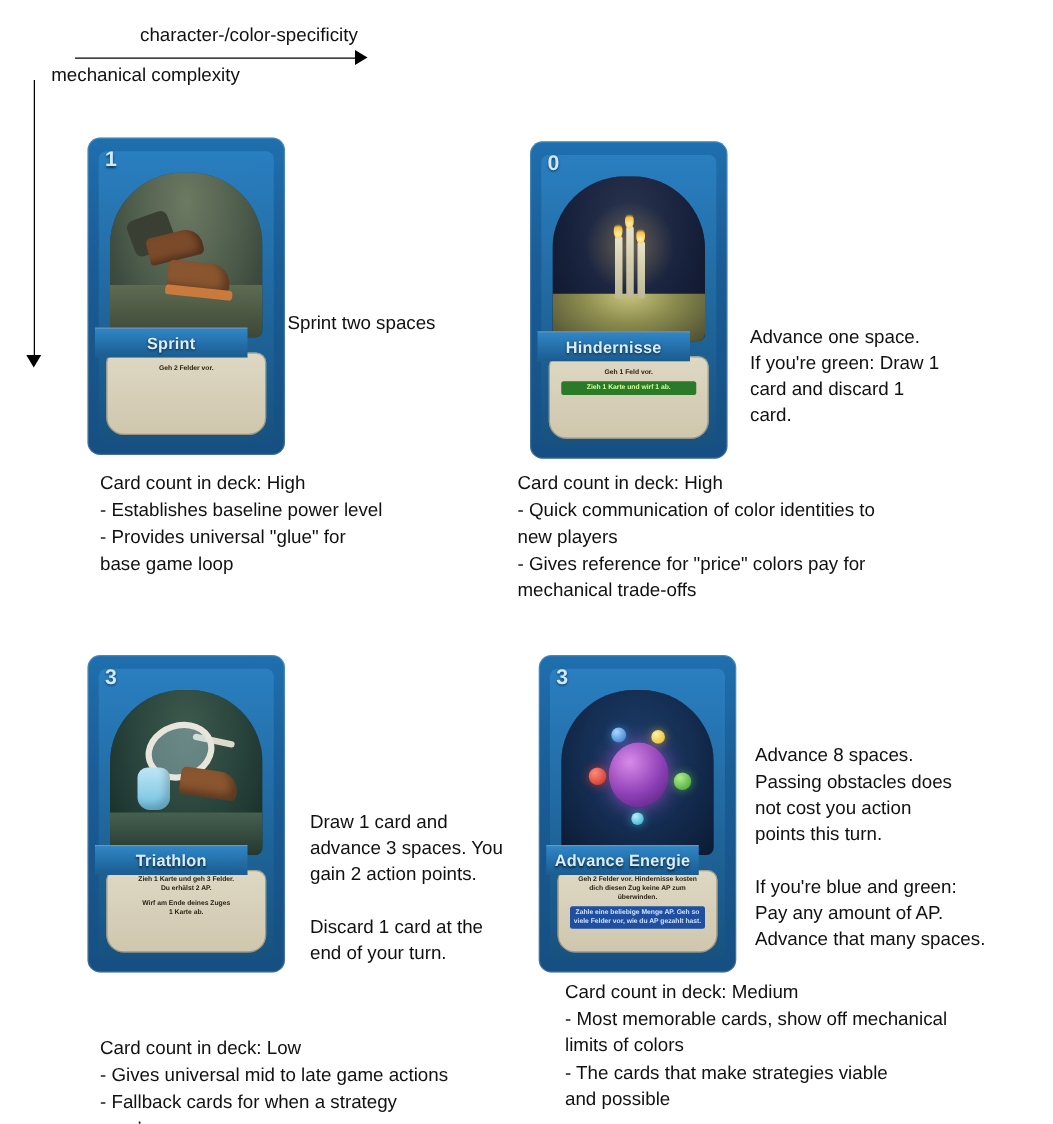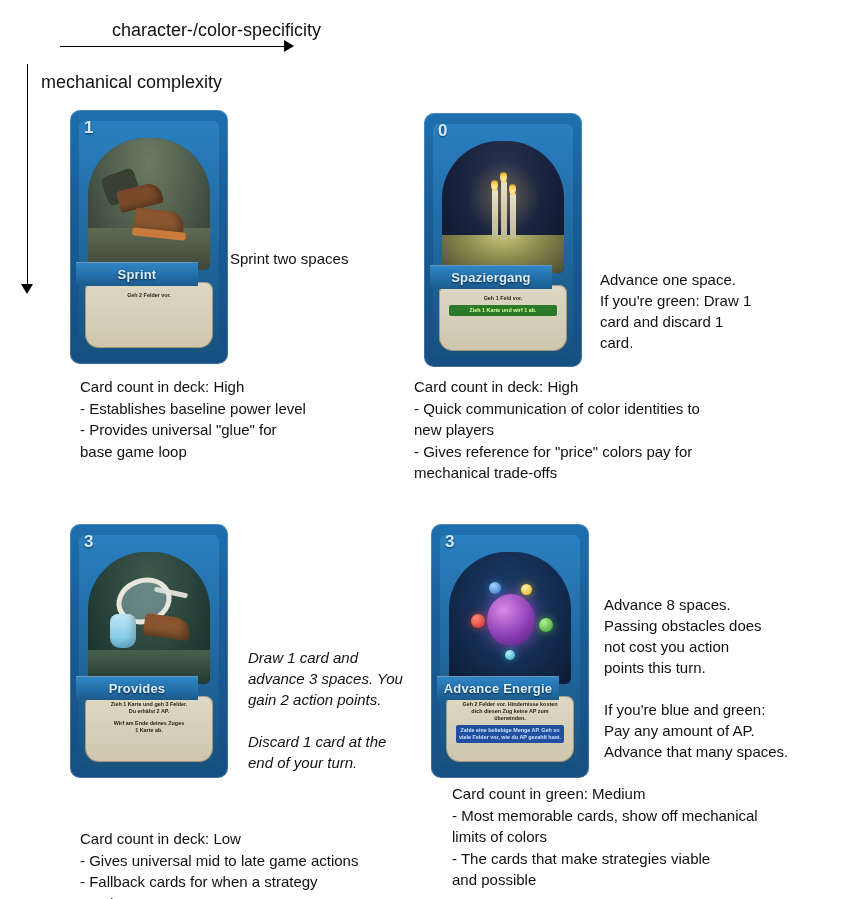--- a/index.html
+++ b/index.html
@@ -12,26 +12,26 @@
     height: 899px;
     position: relative;
     font-family: "Liberation Sans", sans-serif;
     color: #1a1a1a;
     overflow: hidden;
   }
 
   
   .axis-label {
     position: absolute;
-    font-size: 18px;
+    font-size: 15px;
     color: #111;
     white-space: nowrap;
   }
   #axis-h-label { left: 112px; top: 20px; }
-  #axis-v-label { left: 41px;  top: 72px; }
+  #axis-v-label { left: 41px;  top: 52px; }
 
   .axis-line-h {
     position: absolute;
     left: 60px; top: 46px;
     width: 228px; height: 0;
     border-top: 1.6px solid #000;
   }
   .axis-arrow-h {
     position: absolute;
     left: 284px; top: 40px;
@@ -320,29 +320,29 @@
       <div class="glow"></div>
       <div class="candle c1"></div>
       <div class="candle c2"></div>
       <div class="candle c3"></div>
       <div class="flame f1"></div>
       <div class="flame f2"></div>
       <div class="flame f3"></div>
     </div>
   </div>
   <div class="card-name-band">
-    <span>Spaziergang</span>
+    <span>Hindernisse</span>
   </div>
   <div class="card-text-box">
     <div class="card-text-line gap">Geh 1 Feld vor.</div>
     <div class="green-box">Zieh 1 Karte und wirf 1 ab.</div>
   </div>
 </div>
 
-<div class="note" style="left:600px; top:269px;">Advance one space.
+<div class="note" style="left:600px; top:259px;">Advance one space.
 If you're green: Draw 1
 card and discard 1
 card.</div>
 <div class="bullets" style="left:414px; top:376px;">Card count in deck: High
 - Quick communication of color identities to
 new players
 - Gives reference for "price" colors pay for
 mechanical trade-offs</div>
 
 <div class="card" style="left:70px; top:524px;">
@@ -351,31 +351,31 @@
   <div class="card-art">
     <div class="art-triathlon">
       <div class="ground"></div>
       <div class="strap"></div>
       <div class="goggle"></div>
       <div class="shoe"></div>
       <div class="bottle"></div>
     </div>
   </div>
   <div class="card-name-band">
-    <span>Provides</span>
+    <span>Triathlon</span>
   </div>
   <div class="card-text-box">
     <div class="card-text-line">Zieh 1 Karte und geh 3 Felder.</div>
     <div class="card-text-line">Du erhälst 2 AP.</div>
     <div class="card-text-line gap">Wirf am Ende deines Zuges</div>
     <div class="card-text-line">1 Karte ab.</div>
   </div>
 </div>
 
-<div class="note" style="left:248px; top:647px;font-style:italic;">Draw 1 card and
+<div class="note" style="left:248px; top:647px;">Draw 1 card and
 advance 3 spaces. You
 gain 2 action points.
 
 Discard 1 card at the
 end of your turn.</div>
 <div class="bullets" style="left:80px; top:828px;">Card count in deck: Low
 - Gives universal mid to late game actions
 - Fallback cards for when a strategy
 needs gas</div>
 
@@ -406,17 +406,17 @@
 </div>
 
 <div class="note" style="left:604px; top:594px;">Advance 8 spaces.
 Passing obstacles does
 not cost you action
 points this turn.
 
 If you're blue and green:
 Pay any amount of AP.
 Advance that many spaces.</div>
-<div class="bullets" style="left:452px; top:783px;">Card count in green: Medium
+<div class="bullets" style="left:452px; top:783px;">Card count in deck: Medium
 - Most memorable cards, show off mechanical
 limits of colors
 - The cards that make strategies viable
 and possible</div>
 
 </body></html>

